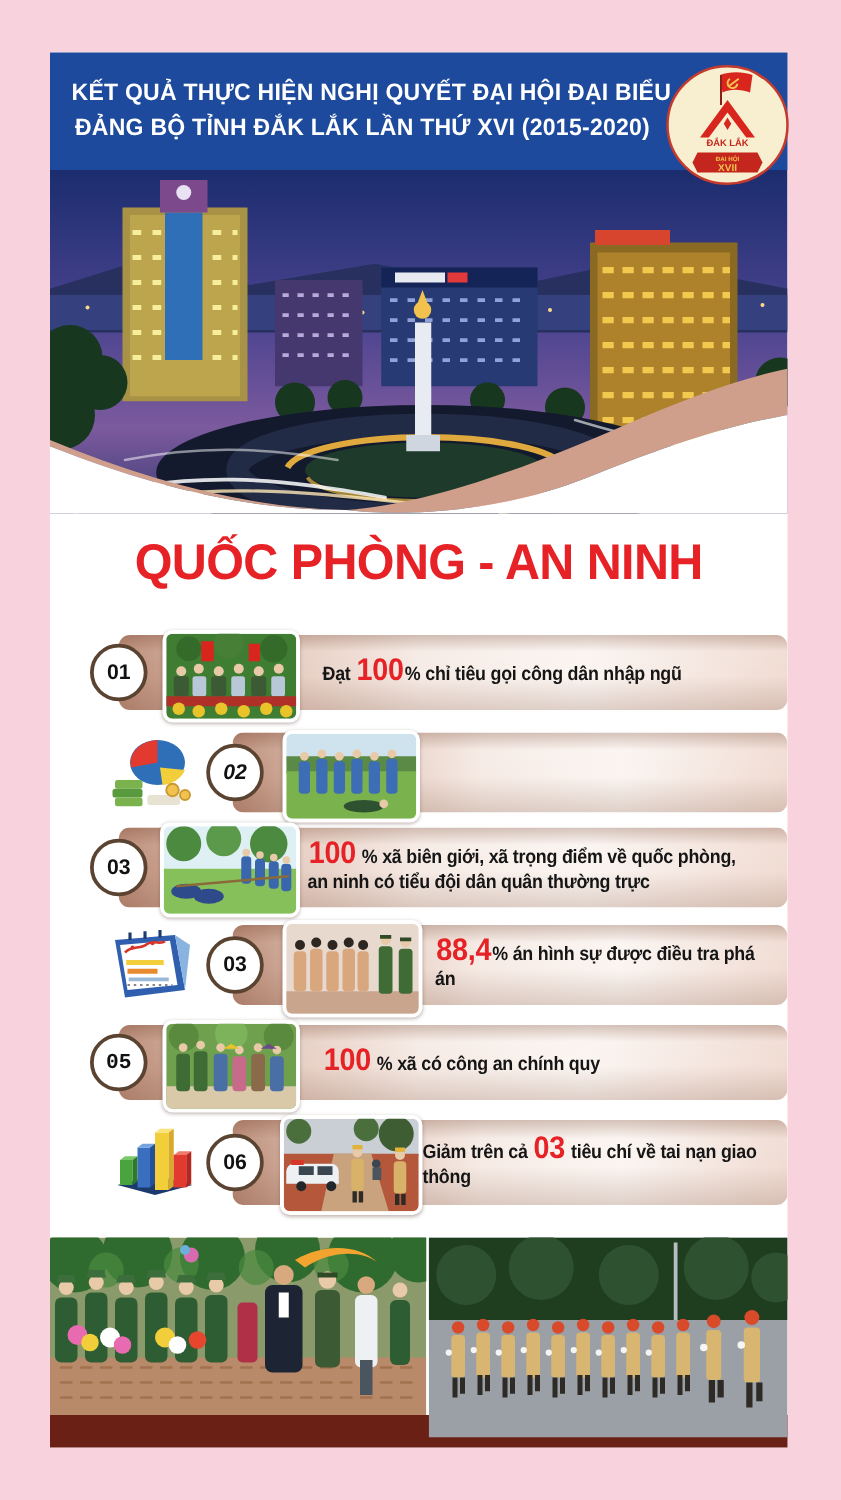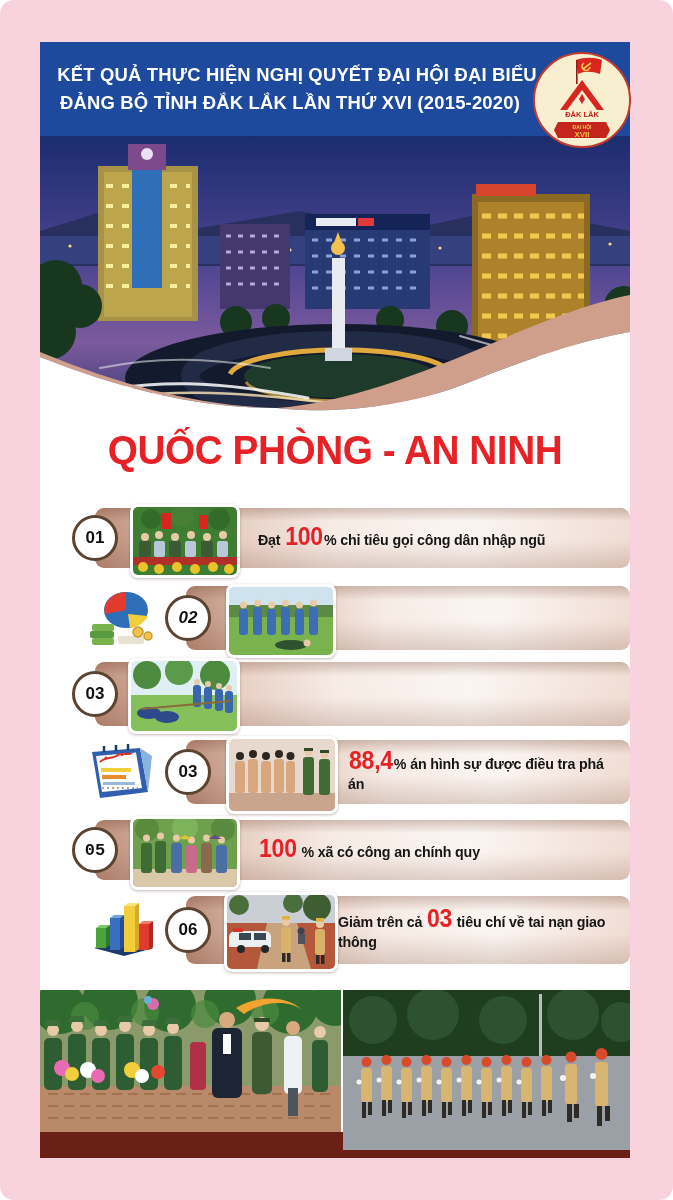--- a/index.html
+++ b/index.html
@@ -1,16 +1,16 @@
 <!DOCTYPE html>
 <html><head>
 <meta charset="utf-8">
 <style>
   html,body{margin:0;padding:0;}
-  .page{position:relative;width:673px;height:1200px;background:#f8d3de;font-family:"Liberation Sans",sans-serif;overflow:hidden;border-radius:14px;}
+  .page{position:relative;width:673px;height:1200px;background:#f8d3de;font-family:"Liberation Sans",sans-serif;overflow:hidden;}
   .card{position:absolute;left:40px;top:42px;width:590px;height:1116px;background:#ffffff;}
   .banner{position:absolute;left:40px;top:42px;width:590px;height:94px;background:#1d4a9d;}
   .banner .lines{position:absolute;left:10px;top:0;width:480px;height:94px;display:flex;flex-direction:column;justify-content:center;gap:6px;}
   .banner .bline{color:#ffffff;font-weight:700;font-size:19px;text-align:center;letter-spacing:0.2px;transform:scaleX(0.97);transform-origin:50% 50%;white-space:nowrap;}
   .logo{position:absolute;left:532px;top:50px;width:100px;height:100px;}
   .cityphoto{position:absolute;left:40px;top:136px;width:590px;height:275px;}
   .wave{position:absolute;left:40px;top:270px;width:590px;height:141px;}
   .sec-title{position:absolute;left:40px;top:428px;width:590px;text-align:center;font-weight:700;font-size:40px;color:#e62227;letter-spacing:-0.5px;transform:scaleX(0.97);}
   .bar{position:absolute;border-radius:9px;background:
     linear-gradient(180deg, rgba(122,78,58,0.30) 0%, rgba(255,255,255,0.05) 22%, rgba(255,255,255,0) 55%, rgba(122,78,58,0.22) 100%),
@@ -272,20 +272,23 @@
           <circle cx="77" cy="23" r="3"></circle>
           <circle cx="88" cy="25" r="3"></circle>
           <circle cx="98" cy="27" r="3"></circle>
         </g>
       <g fill="#2e4a8a">
           <ellipse cx="18" cy="52" rx="12" ry="6"></ellipse>
           <ellipse cx="36" cy="56" rx="12" ry="6"></ellipse>
         </g>
       <path d="M10,48 L100,40" stroke="#8a6a3a" stroke-width="2"></path>
     </svg>
+  </div>
+  <div class="txt" style="left:246px;top:662px;width:388px;height:64px;">
+    <div class="tline"><span></span><span class="val">100</span><span> % xã biên giới, xã trọng điểm về quốc phòng, an ninh có tiểu đội dân quân thường trực</span></div>
   </div>
 
   <div class="sicon" style="left:82px;top:740px;width:76px;height:64px;">
     <svg viewBox="0 0 76 64" width="76" height="64">
       <path d="M10,12 L58,8 L66,52 L18,58 Z" fill="#2f5fae"></path>
       <path d="M58,8 L70,16 L66,52 Z" fill="#8ab4e0"></path>
       <path d="M14,16 L54,12.5 L60,48 L20,52 Z" fill="#ffffff"></path>
       <path d="M18,22 C24,16 30,20 36,15 C42,12 46,16 50,13" stroke="#d8352a" stroke-width="2" fill="none"></path>
       <circle cx="24" cy="18" r="1.6" fill="#d8352a"></circle>
         <circle cx="40" cy="14.5" r="1.6" fill="#d8352a"></circle>

